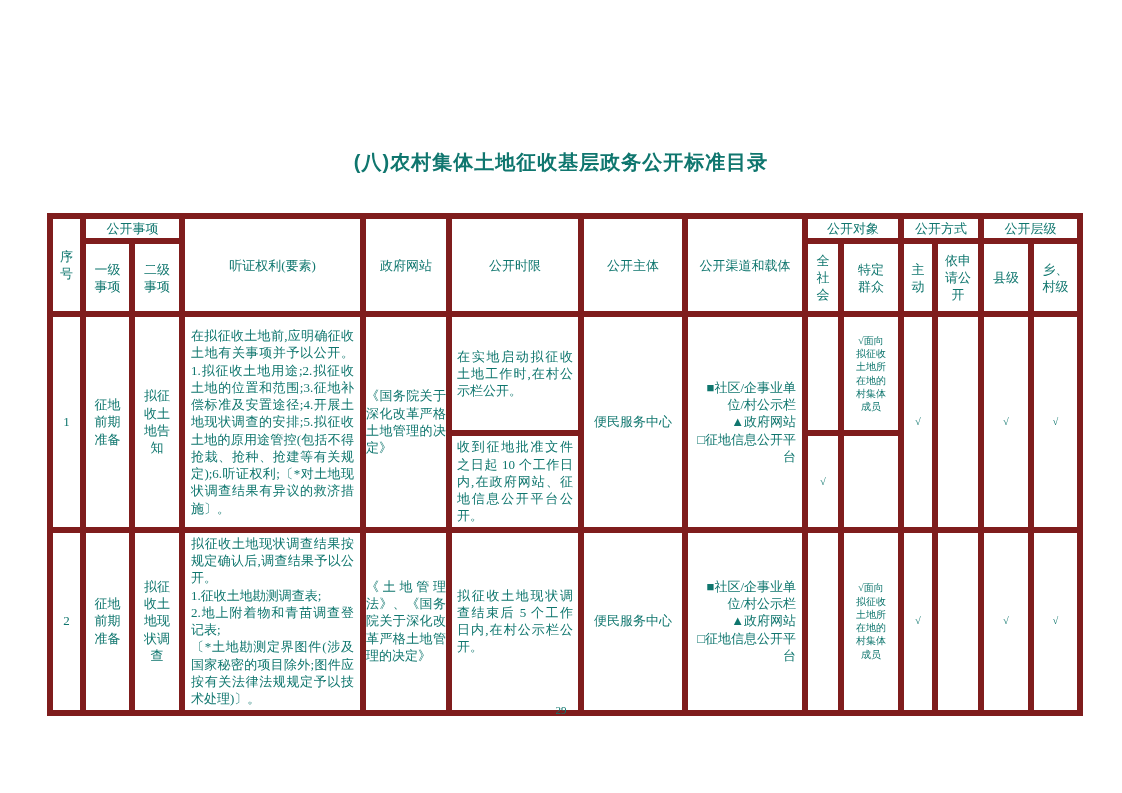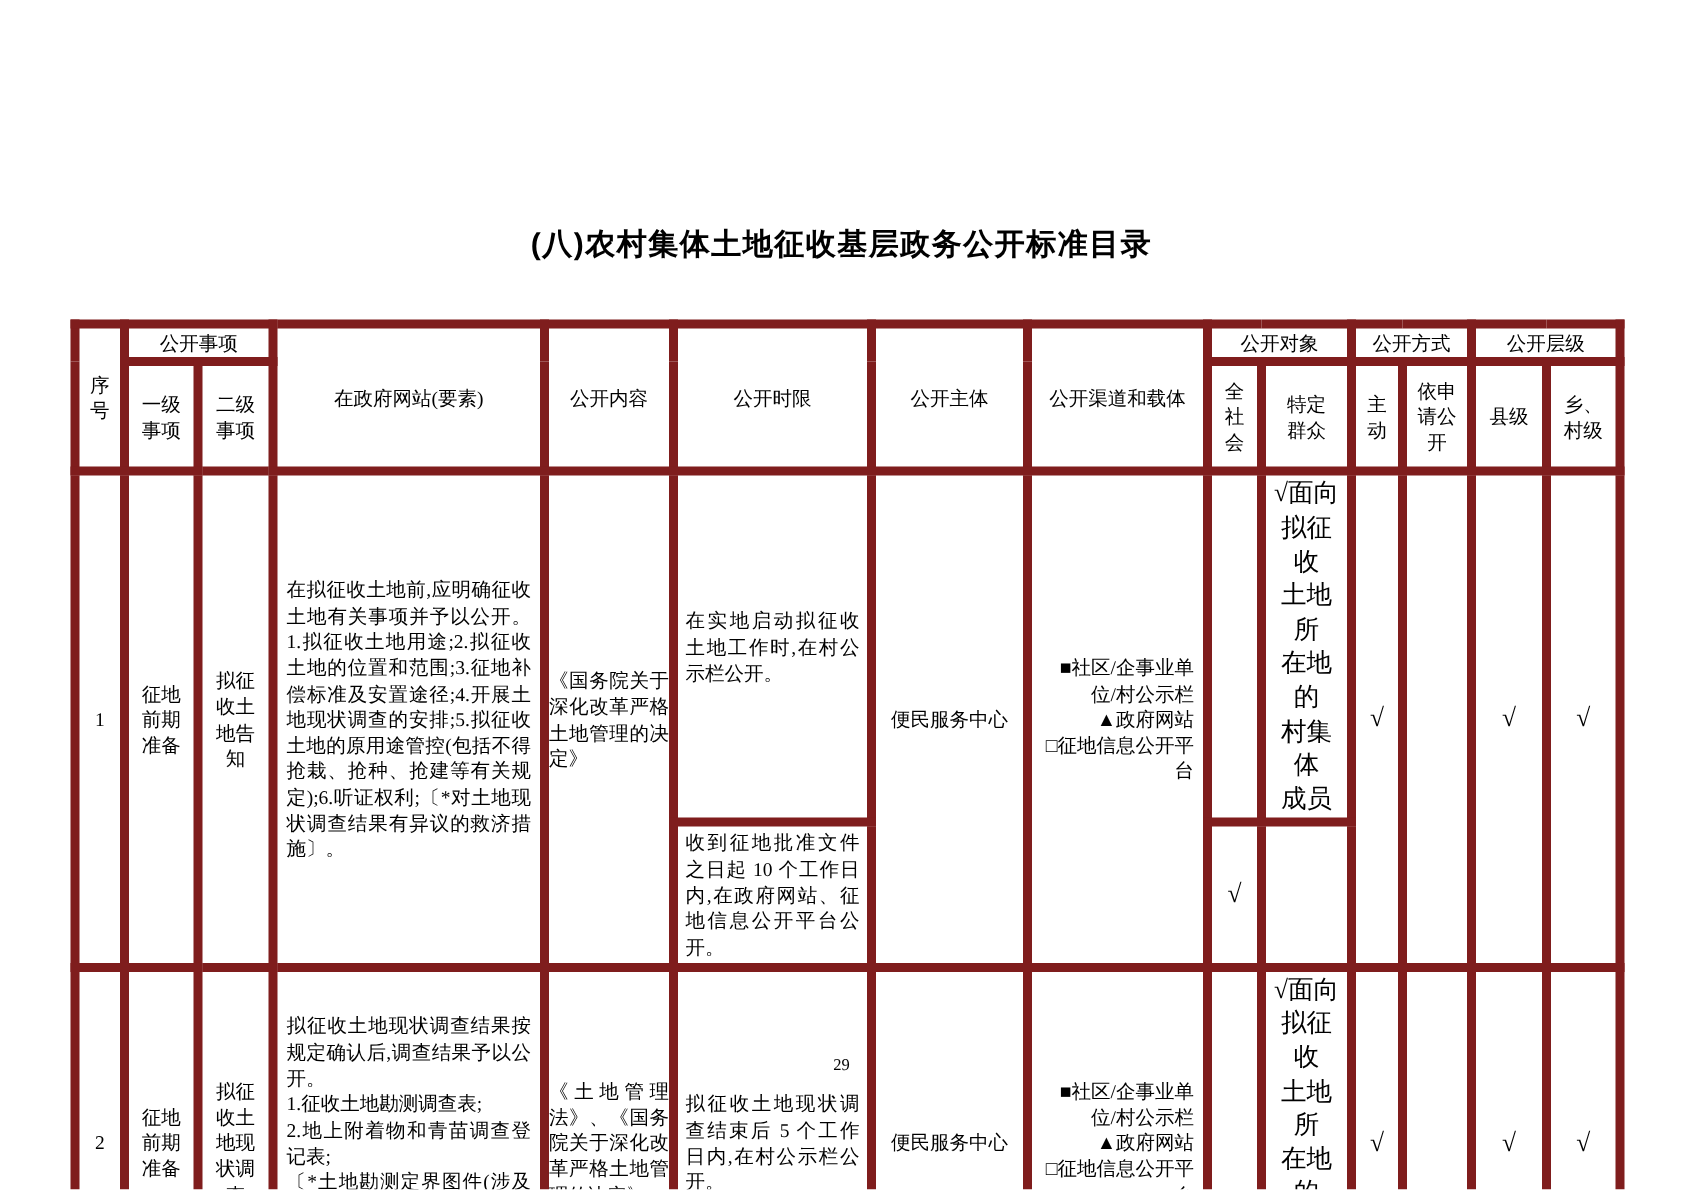--- a/index.html
+++ b/index.html
@@ -1,32 +1,32 @@
 <!DOCTYPE html>
 <html><head>
 <meta charset="utf-8">
 <style>
   html,body{margin:0;padding:0;background:#ffffff;}
   .page{position:relative;width:1122px;height:793px;background:#fff;
-        font-family:"Liberation Serif",serif;color:#000000;overflow:hidden;}
+        font-family:"Liberation Serif",serif;color:#0f766e;overflow:hidden;}
   .title{position:absolute;top:149px;left:0;right:0;text-align:center;
          font-family:"Liberation Sans",sans-serif;font-weight:bold;
          font-size:20px;letter-spacing:1px;}
   table.std{position:absolute;left:47px;top:213px;width:1030px;
             border-collapse:collapse;table-layout:fixed;
             font-size:13px;line-height:1.33;border:2px solid #3c3c3c;}
   th,td{border:6px solid #7f1d1d;padding:1px 4px;vertical-align:middle;
         text-align:center;font-weight:normal;word-break:break-all;}
   .pre{white-space:pre-line;}
   .just{text-align:justify;text-justify:inter-character;}
   td.content{padding:2px 6px;}
   td.basis{padding:2px 0;}
   td.limit{padding:2px 5px;}
   td.channel{text-align:right;padding:2px 6px;white-space:pre-line;}
-  td.mark{font-size:17px;}
+  td.mark{font-size:10px;}
   tr.hA{height:19px;} tr.hB{height:73px;}
   tr.r1a{height:119px;} tr.r1b{height:63px;margin-left:35px;} tr.r2{height:165px;}
   .pageno{position:absolute;top:704px;left:0;right:0;text-align:center;
           font-family:Liberation Serif, serif;font-size:11px;}
 </style>
 </head>
 <body>
 
 <div class="page">
 
@@ -47,22 +47,22 @@
         <col style="width:34px">
         <col style="width:46px">
       <col style="width:50px">
         <col style="width:49px">
     </colgroup>
     <thead>
       <tr class="hA">
         <th rowspan="2" class="pre">序
 号</th>
         <th colspan="2">公开事项</th>
-        <th rowspan="2">在政府网站(要素)</th>
-        <th rowspan="2">公开内容</th>
+        <th rowspan="2">听证权利(要素)</th>
+        <th rowspan="2">政府网站</th>
         <th rowspan="2">公开时限</th>
         <th rowspan="2">公开主体</th>
         <th rowspan="2">公开渠道和载体</th>
         <th colspan="2">公开对象</th>
         <th colspan="2">公开方式</th>
         <th colspan="2">公开层级</th>
       </tr>
       <tr class="hB">
         <th class="pre">一级
 事项</th>

